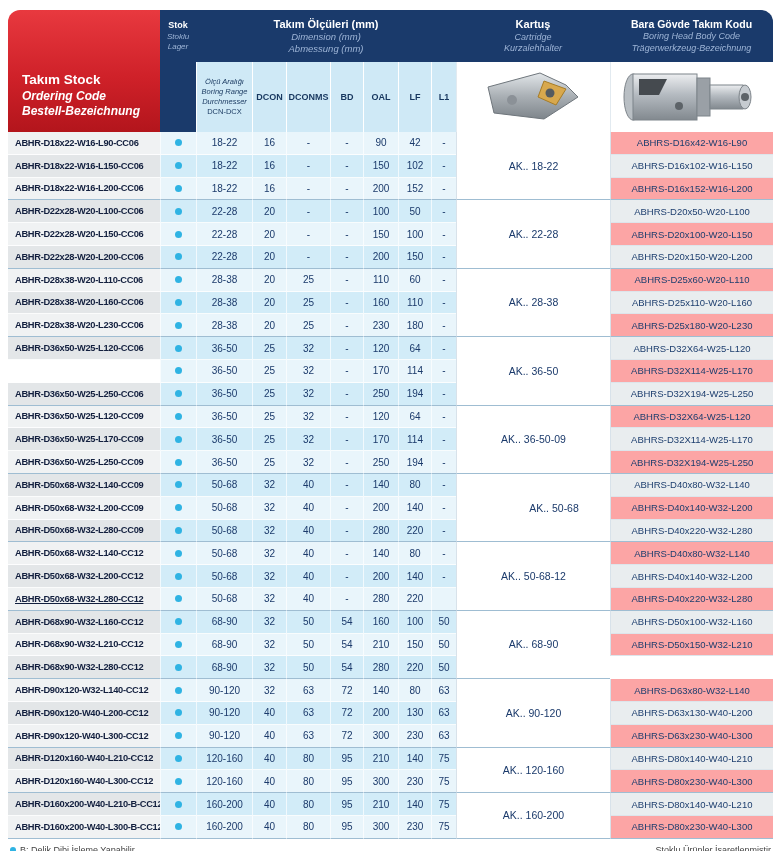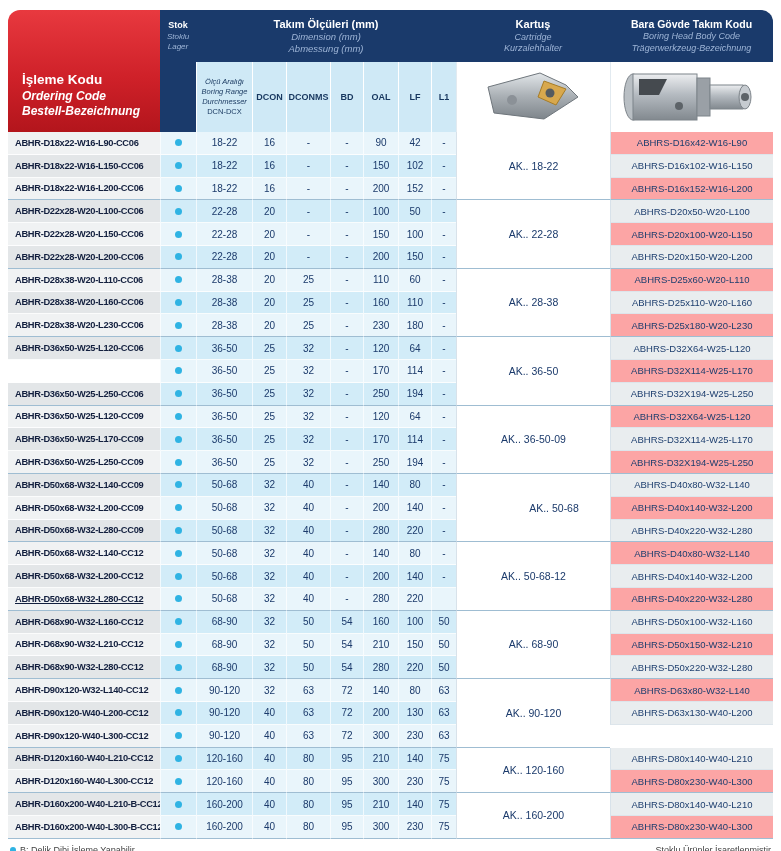--- a/index.html
+++ b/index.html
@@ -63,21 +63,21 @@
   .footer .fdot{width:6px;height:6px;border-radius:50%;background:#2fb3e3;display:inline-block;margin-right:4px;}
 </style>
 </head>
 <body>
 
 <div class="catalog">
 
   <div class="thead">
 
     <div class="red">
-      <div class="t1">İşleme Kodu</div>
+      <div class="t1">Takım Stock</div>
       <div class="t2">Ordering Code</div>
       <div class="t2">Bestell-Bezeichnung</div>
     </div>
 
     <div class="navy stokcol">
       <div class="ht-main">Stok</div>
       <div class="ht-sub">Stoklu</div>
       <div class="ht-sub">Lager</div>
     </div>
 
@@ -441,21 +441,20 @@
       <div class="cell c-stock b2 gend" style="grid-area: 24 / 2;">
         <span class="dot"></span>
       </div>
       <div class="cell c-dimval b2 gend" style="grid-area: 24 / 3;">68-90</div>
       <div class="cell c-dimval b2 gend" style="grid-area: 24 / 4;">32</div>
       <div class="cell c-dimval b2 gend" style="grid-area: 24 / 5;">50</div>
       <div class="cell c-dimval b2 gend" style="grid-area: 24 / 6;">54</div>
       <div class="cell c-dimval b2 gend" style="grid-area: 24 / 7;">280</div>
       <div class="cell c-dimval b2 gend" style="grid-area: 24 / 8;">220</div>
       <div class="cell c-dimval b2 gend" style="grid-area: 24 / 9;">50</div>
-      <div class="cell c-body w2 gend" style="grid-area: 24 / 11;">ABHRS-D50x220-W32-L280</div>
       <div class="cell c-cart" style="grid-area: 22 / 10 / span 3;">AK.. 68-90</div>
       <div class="cell c-code g1" style="grid-area: 25 / 1;">ABHR-D90x120-W32-L140-CC12</div>
       <div class="cell c-stock b1" style="grid-area: 25 / 2;">
         <span class="dot"></span>
       </div>
       <div class="cell c-dimval b1" style="grid-area: 25 / 3;">90-120</div>
       <div class="cell c-dimval b1" style="grid-area: 25 / 4;">32</div>
       <div class="cell c-dimval b1" style="grid-area: 25 / 5;">63</div>
       <div class="cell c-dimval b1" style="grid-area: 25 / 6;">72</div>
       <div class="cell c-dimval b1" style="grid-area: 25 / 7;">140</div>
@@ -478,20 +477,21 @@
       <div class="cell c-stock b1 gend" style="grid-area: 27 / 2;">
         <span class="dot"></span>
       </div>
       <div class="cell c-dimval b1 gend" style="grid-area: 27 / 3;">90-120</div>
       <div class="cell c-dimval b1 gend" style="grid-area: 27 / 4;">40</div>
       <div class="cell c-dimval b1 gend" style="grid-area: 27 / 5;">63</div>
       <div class="cell c-dimval b1 gend" style="grid-area: 27 / 6;">72</div>
       <div class="cell c-dimval b1 gend" style="grid-area: 27 / 7;">300</div>
       <div class="cell c-dimval b1 gend" style="grid-area: 27 / 8;">230</div>
       <div class="cell c-dimval b1 gend" style="grid-area: 27 / 9;">63</div>
+      <div class="cell c-body w1 gend" style="grid-area: 27 / 11;">ABHRS-D63x230-W40-L300</div>
       <div class="cell c-cart" style="grid-area: 25 / 10 / span 3;">AK.. 90-120</div>
       <div class="cell c-code g2" style="grid-area: 28 / 1;">ABHR-D120x160-W40-L210-CC12</div>
       <div class="cell c-stock b2" style="grid-area: 28 / 2;">
         <span class="dot"></span>
       </div>
       <div class="cell c-dimval b2" style="grid-area: 28 / 3;">120-160</div>
       <div class="cell c-dimval b2" style="grid-area: 28 / 4;">40</div>
       <div class="cell c-dimval b2" style="grid-area: 28 / 5;">80</div>
       <div class="cell c-dimval b2" style="grid-area: 28 / 6;">95</div>
       <div class="cell c-dimval b2" style="grid-area: 28 / 7;">210</div>

